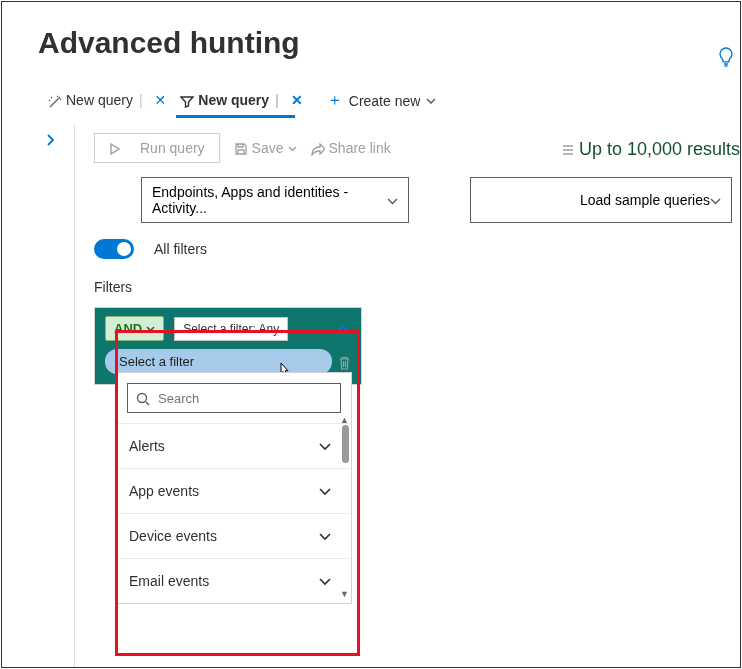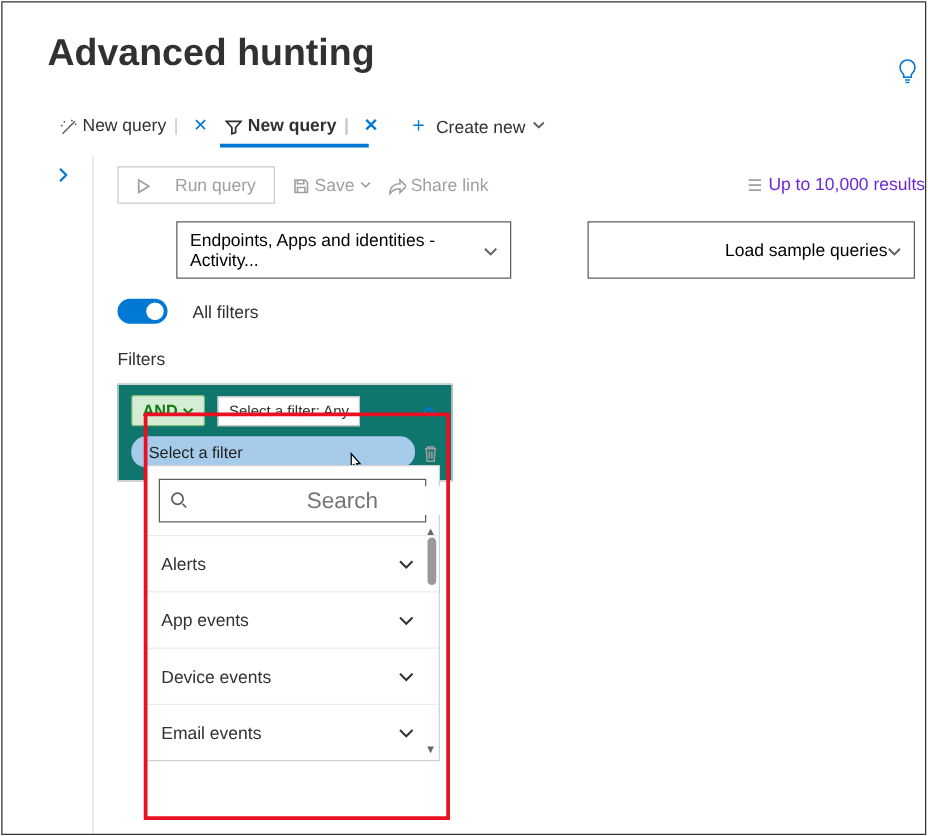--- a/index.html
+++ b/index.html
@@ -139,22 +139,22 @@
       align-items: center;
       gap: 4px;
       color: #a19f9d;
       font-size: 14px;
       cursor: pointer;
     }
     .results-hint {
       position: absolute;
       right: 0;
       top: 20px;
-      color: #6d28d9;
-      font-size: 14px;
+      color: #14532d;
+      font-size: 18px;
       display: flex;
       align-items: center;
       gap: 6px;
     }
     .dropdowns {
       display: flex;
       gap: 14px;
       padding: 0 0 0 52px;
     }
     .dd {
@@ -294,23 +294,22 @@
     .search-field {
       border: 1px solid #605e5c;
       display: flex;
       align-items: center;
       padding: 5px 8px;
       gap: 6px;
     }
     .search-field input {
       border: none;
       outline: none;
-      font-size: 18px;
+      font-size: 13px;
       flex: 1;
-      text-align: center;
     }
     .cat-list {
       position: relative;
     }
     .cat-item {
       display: flex;
       align-items: center;
       justify-content: space-between;
       padding: 14px 20px 14px 12px;
       border-top: 1px solid #edebe9;

